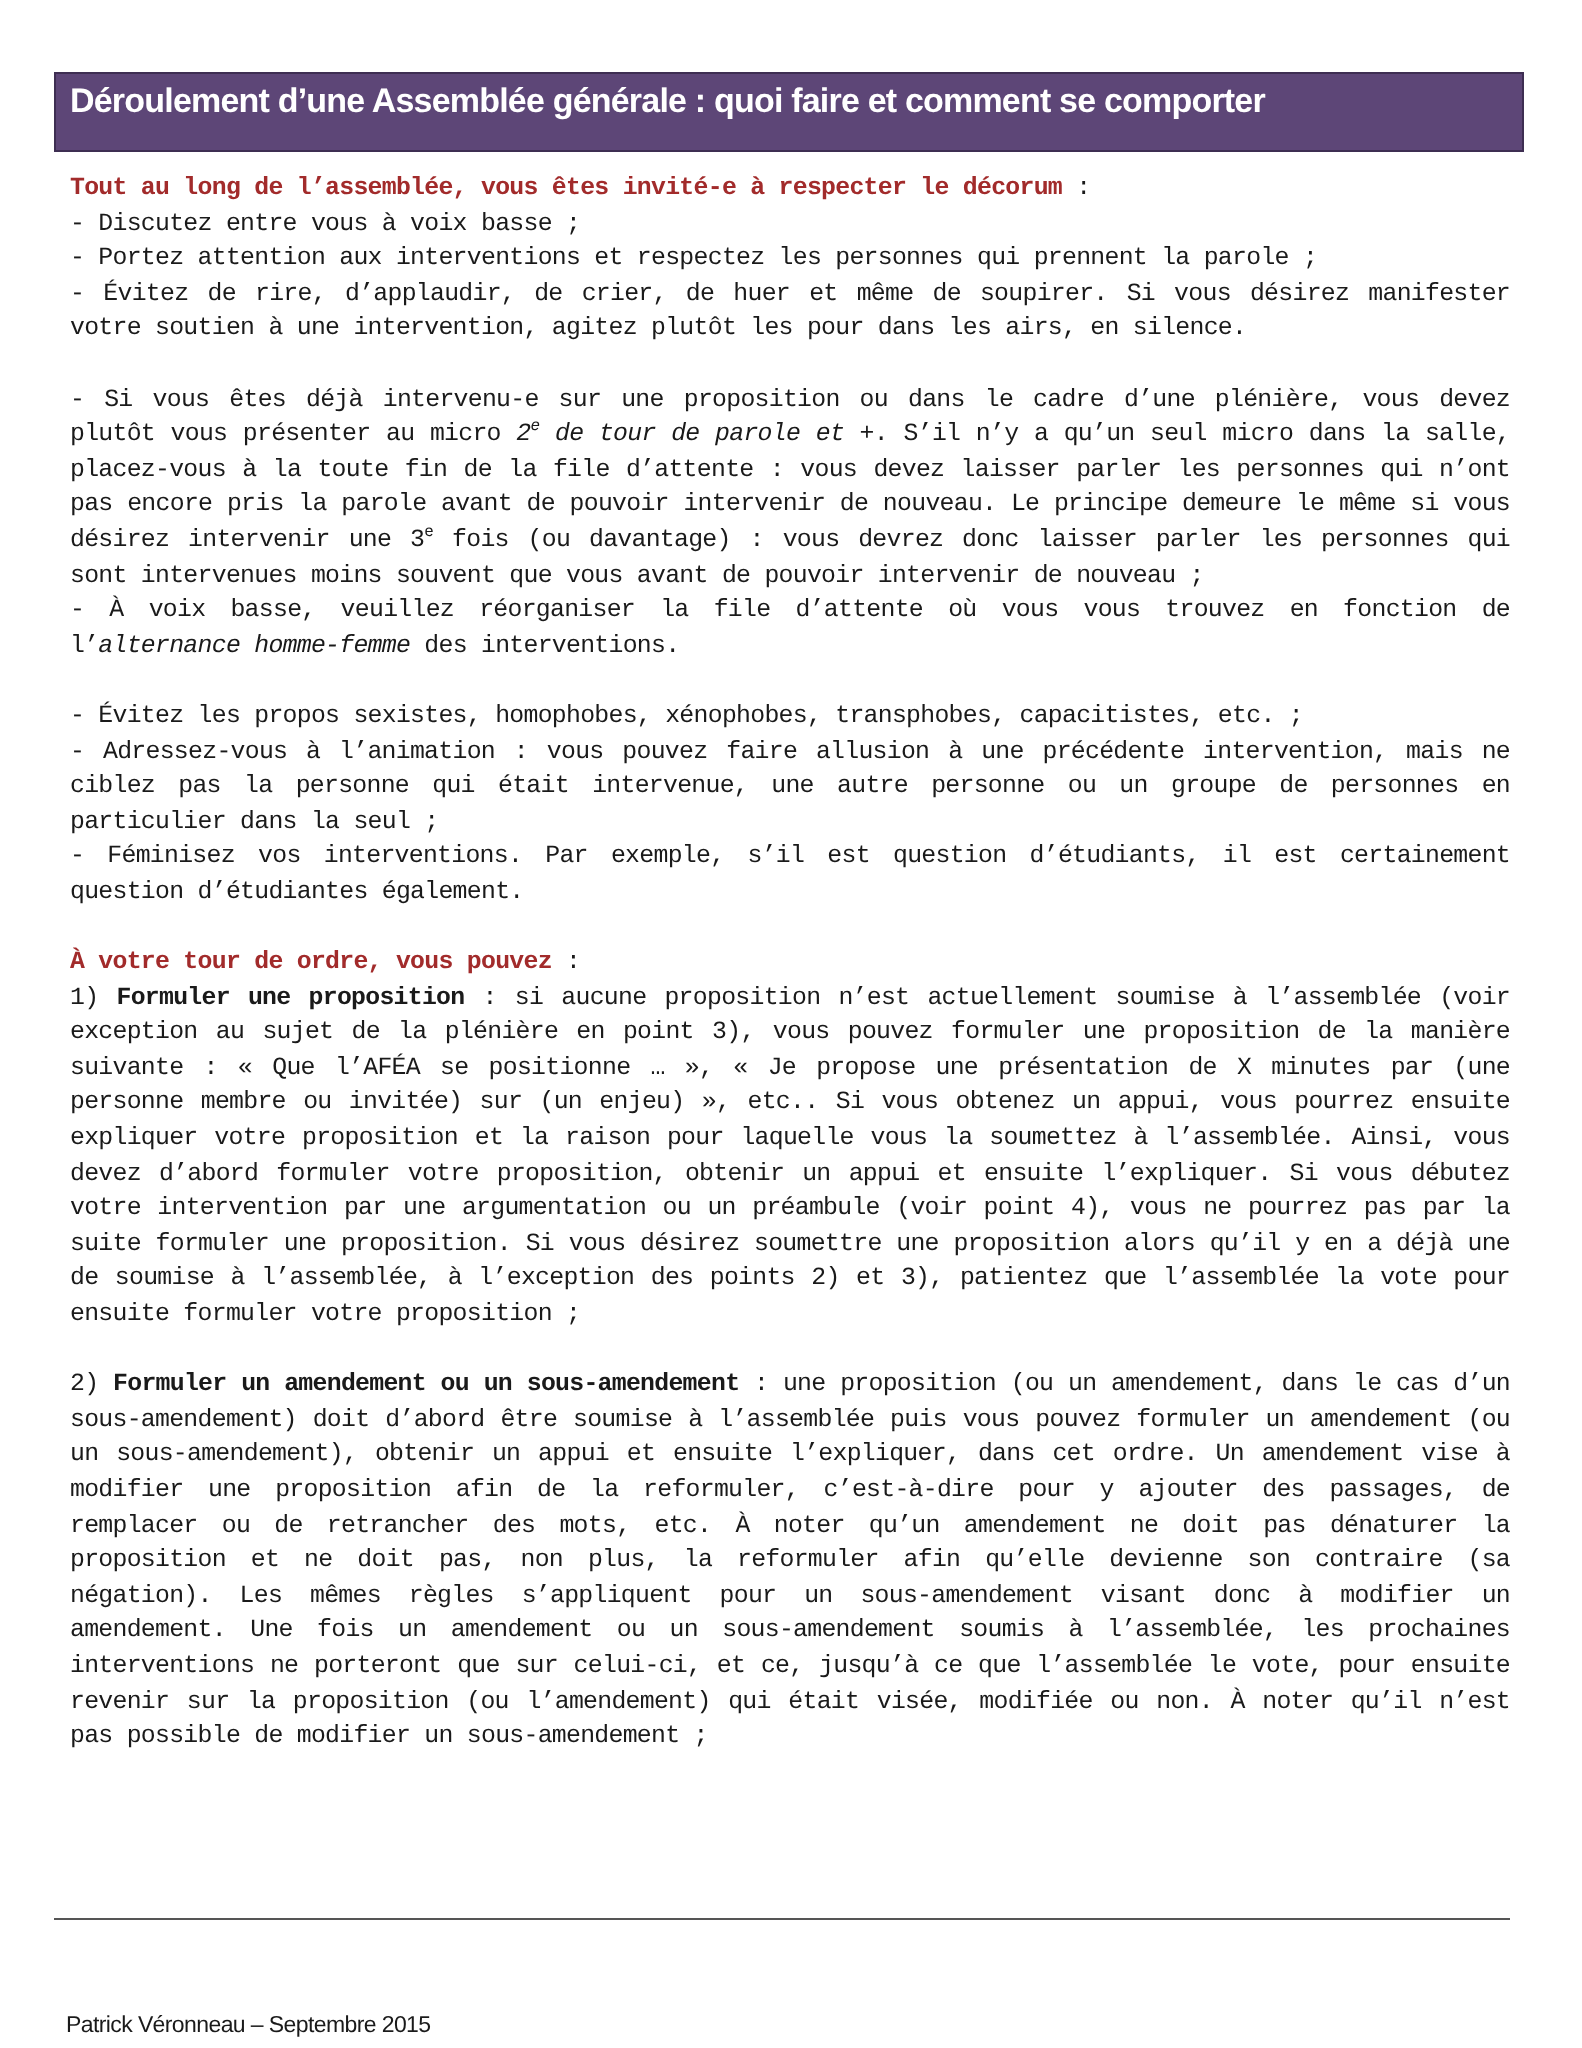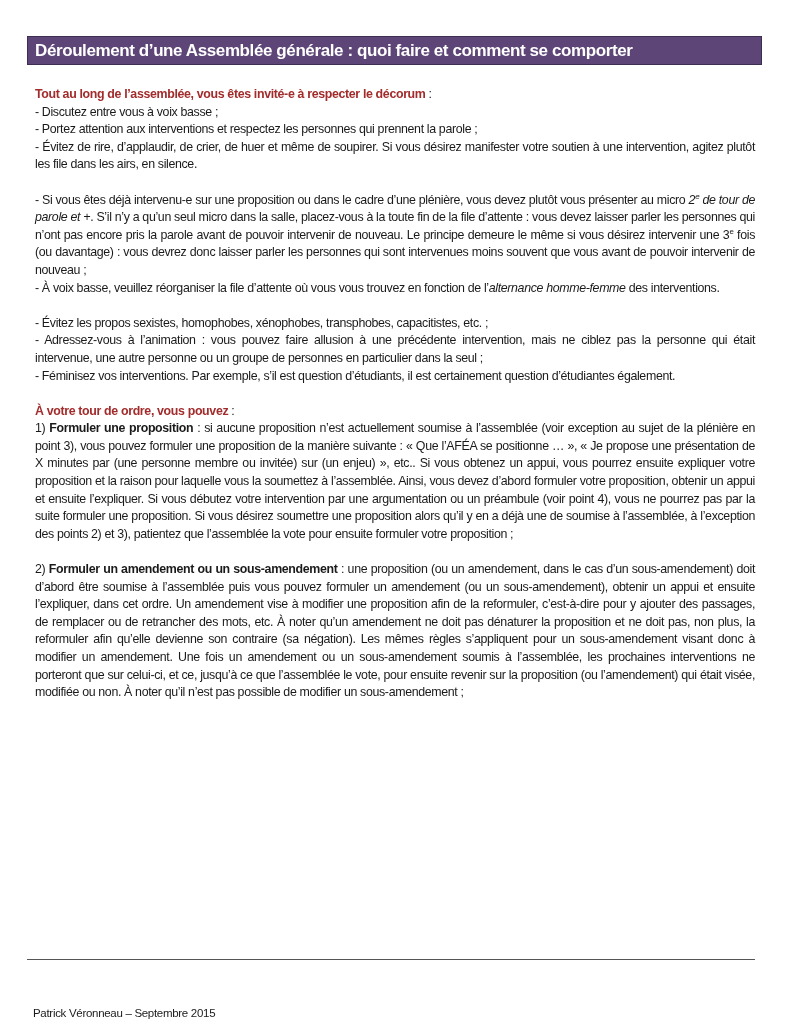--- a/index.html
+++ b/index.html
@@ -1,43 +1,43 @@
 <!DOCTYPE html>
 <html><head>
 <meta charset="utf-8">
 <style>
   html, body { margin:0; padding:0; background:#ffffff; }
   body { width:791px; height:1024px; position:relative; overflow:hidden;
          font-family:"Liberation Sans", sans-serif; color:#1a1a1a; }
-  .title-bar { position:absolute; left:27px; top:36px; width:735px; height:29px;
+  .title-bar { position:absolute; left:27px; top:36px; width:735px; height:40px;
                background:#5d4677; border:1px solid #3e2e52; box-sizing:border-box;
                color:#ffffff; font-size:17px; font-weight:bold; line-height:27px;
                padding-left:7px; letter-spacing:-0.4px; font-stretch:condensed; }
   .content { position:absolute; left:35px; top:86px; width:720px;
              font-size:12.4px; line-height:17.6px; letter-spacing:-0.35px; text-align:justify; }
   .heading { color:#a22b2b; font-weight:bold; }
-  .para { margin:0; }
+  .para { margin:0;font-family:Liberation Mono, monospace; }
   .gap { height:17.6px; }
   .item-lead { font-weight:bold; }
   .em { font-style:italic; }
   sup { font-size:8px; line-height:0; }
   .footer-rule { position:absolute; left:27px; top:959px; width:728px; height:1px; background:#555; }
   .footer { position:absolute; left:33px; top:1007px; font-size:11.5px; letter-spacing:-0.3px; color:#1a1a1a; }
 </style>
 </head>
 <body>
 
 <div class="title-bar">Déroulement d’une Assemblée générale : quoi faire et comment se comporter</div>
 
 <div class="content">
 
   <p class="para"><span class="heading">Tout au long de l’assemblée, vous êtes invité-e à respecter le décorum</span><span> :</span></p>
   <p class="para">- Discutez entre vous à voix basse ;</p>
   <p class="para">- Portez attention aux interventions et respectez les personnes qui prennent la parole ;</p>
-  <p class="para">- Évitez de rire, d’applaudir, de crier, de huer et même de soupirer. Si vous désirez manifester votre soutien à une intervention, agitez plutôt les file dans les airs, en silence.</p>
+  <p class="para">- Évitez de rire, d’applaudir, de crier, de huer et même de soupirer. Si vous désirez manifester votre soutien à une intervention, agitez plutôt les pour dans les airs, en silence.</p>
   <div class="gap"></div>
 
   <p class="para"><span>- Si vous êtes déjà intervenu-e sur une proposition ou dans le cadre d’une plénière, vous devez plutôt vous présenter au micro </span><span class="em"><span>2</span><sup>e</sup><span> de tour de parole et +</span></span><span>. S’il n’y a qu’un seul micro dans la salle, placez-vous à la toute fin de la file d’attente : vous devez laisser parler les personnes qui n’ont pas encore pris la parole avant de pouvoir intervenir de nouveau. Le principe demeure le même si vous désirez intervenir une 3</span><sup>e</sup><span> fois (ou davantage) : vous devrez donc laisser parler les personnes qui sont intervenues moins souvent que vous avant de pouvoir intervenir de nouveau ;</span></p>
   <p class="para"><span>- À voix basse, veuillez réorganiser la file d’attente où vous vous trouvez en fonction de l’</span><span class="em">alternance homme-femme</span><span> des interventions.</span></p>
   <div class="gap"></div>
 
   <p class="para">- Évitez les propos sexistes, homophobes, xénophobes, transphobes, capacitistes, etc. ;</p>
   <p class="para">- Adressez-vous à l’animation : vous pouvez faire allusion à une précédente intervention, mais ne ciblez pas la personne qui était intervenue, une autre personne ou un groupe de personnes en particulier dans la seul ;</p>
   <p class="para">- Féminisez vos interventions. Par exemple, s’il est question d’étudiants, il est certainement question d’étudiantes également.</p>
   <div class="gap"></div>

